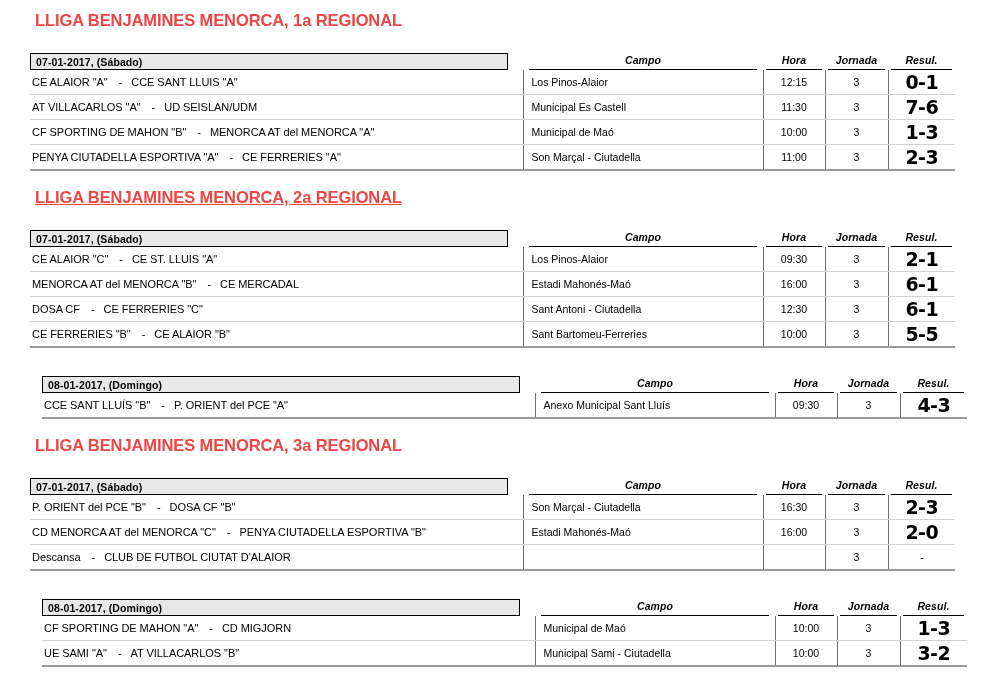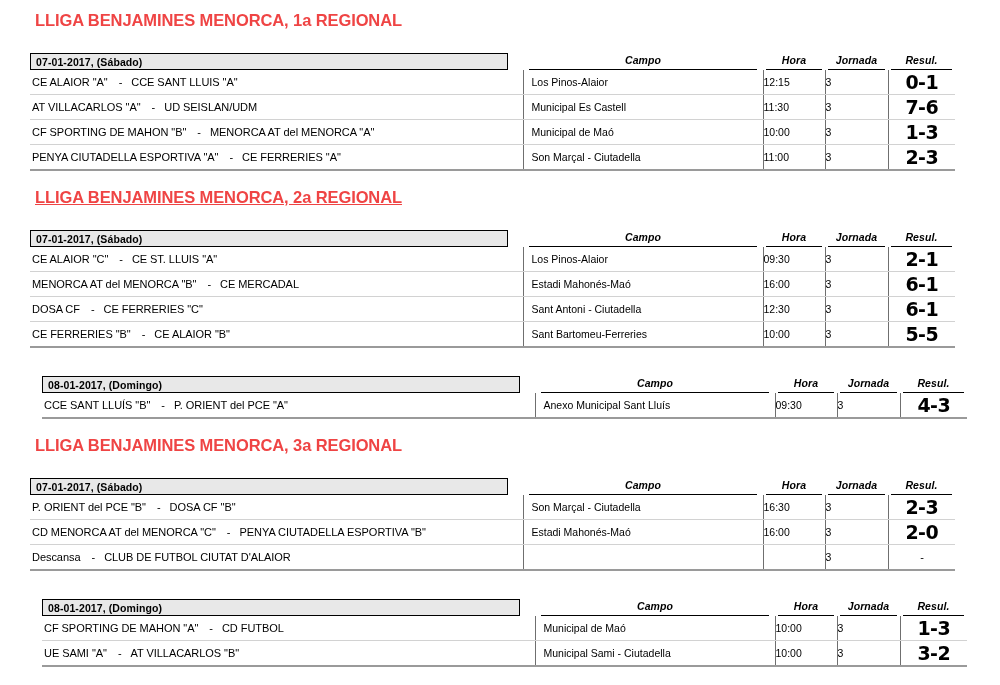--- a/index.html
+++ b/index.html
@@ -113,21 +113,21 @@
   .match-sep {
     padding: 0 9px 0 11px;
     font-size: 11px;
   }
   .campo-cell .cell-inner {
     padding-left: 8px;
     font-size: 10.5px;
   }
   .hora-cell .cell-inner,
   .jornada-cell .cell-inner {
-    justify-content: flex-start;
+    justify-content: center;
     font-size: 10.5px;
   }
   .resul-cell .cell-inner {
     justify-content: center;
     font-size: 19px;
     font-weight: bold;
     letter-spacing: -0.6px;
     font-family: "DejaVu Sans", sans-serif;
   }
   .resul-cell.empty-res .cell-inner {
@@ -640,21 +640,21 @@
               </td>
               <td>
                 <div class="colhead">Resul.</div>
               </td>
             </tr>
             <tr class="match-row">
               <td class="match-cell">
                 <div class="cell-inner">
                   <span>CF SPORTING DE MAHON "A"</span>
                   <span class="match-sep">-</span>
-                  <span>CD FUTBOL</span>
+                  <span>CD MIGJORN</span>
                 </div>
               </td>
               <td class="campo-cell vr-left">
                 <div class="cell-inner">
                   <span>Municipal de Maó</span>
                 </div>
               </td>
               <td class="hora-cell vr-left">
                 <div class="cell-inner">
                   <span>10:00</span>

